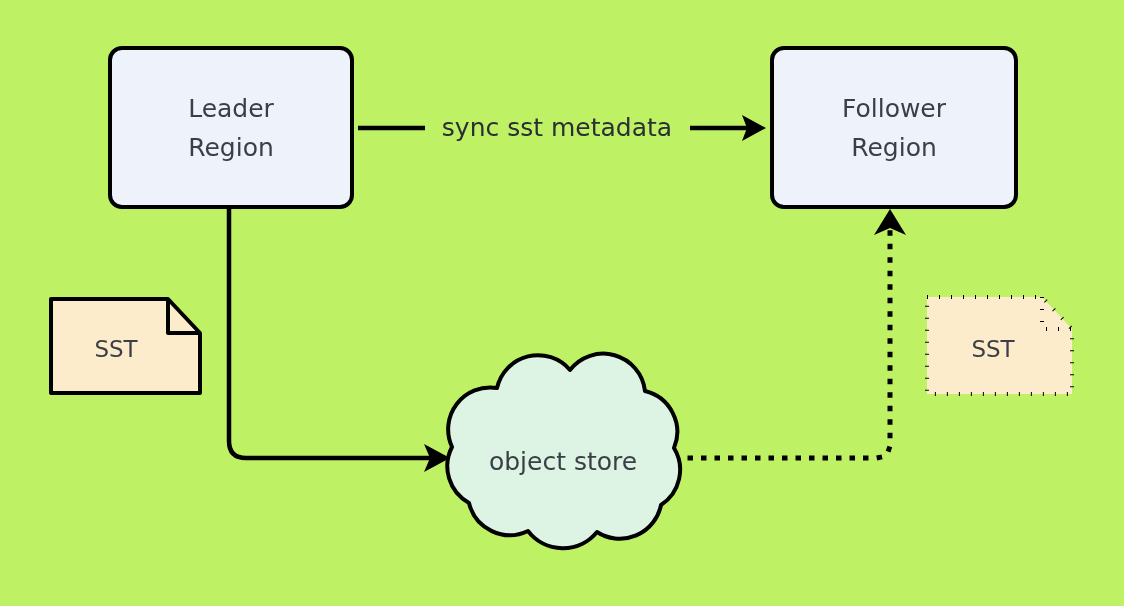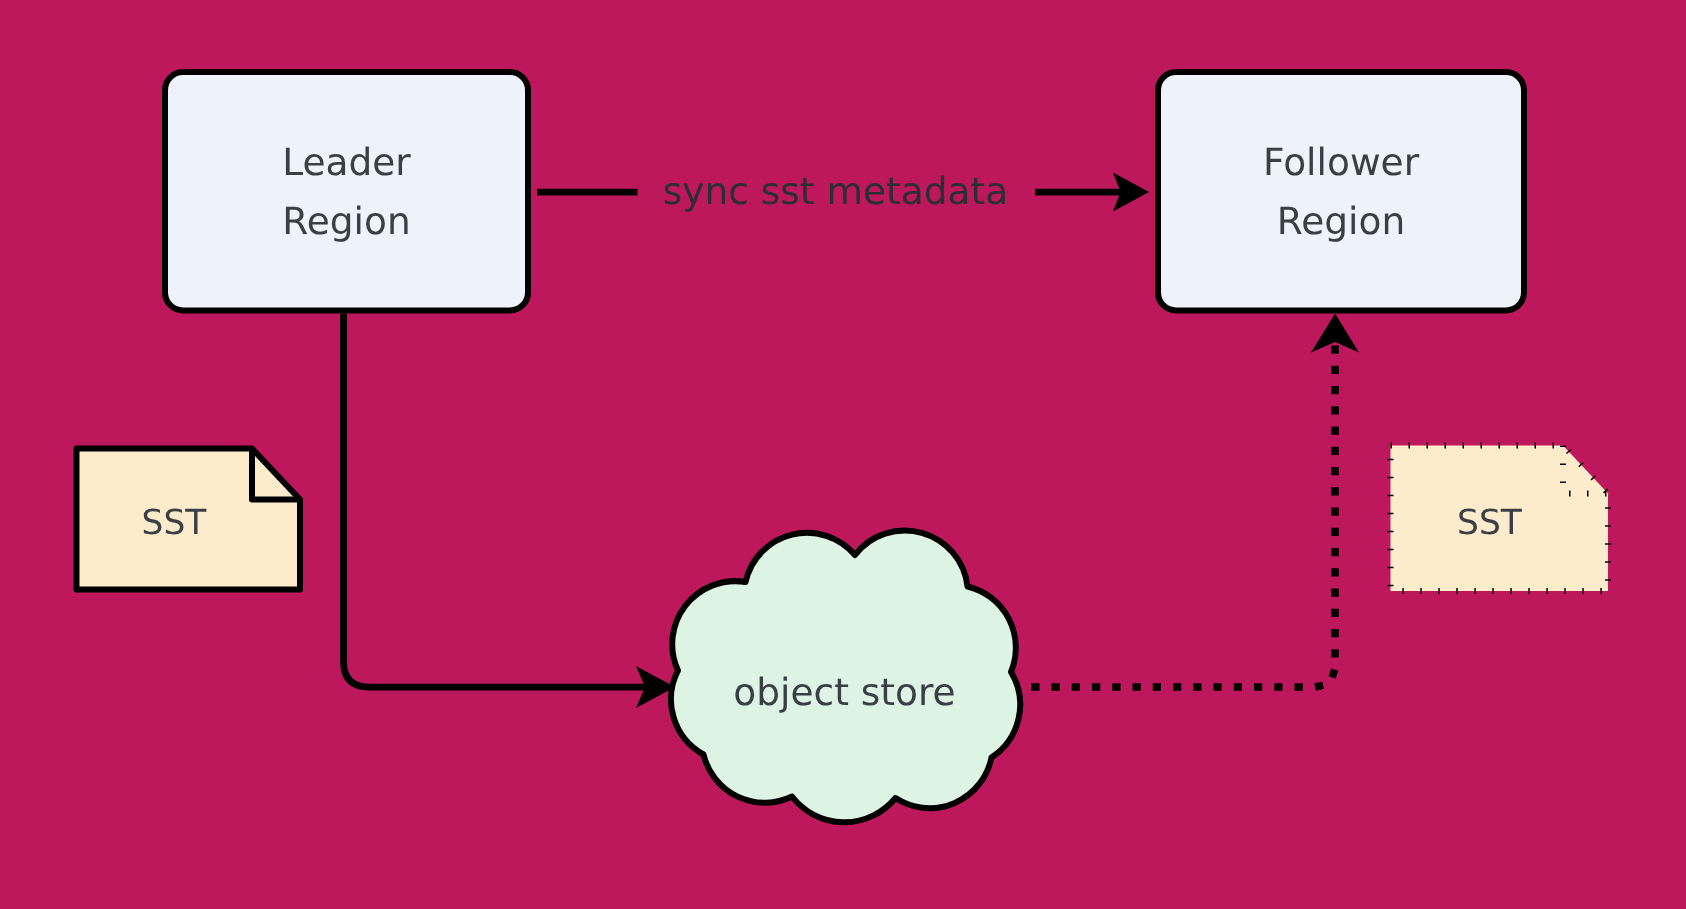--- a/index.html
+++ b/index.html
@@ -11,21 +11,21 @@
   body {
     width: 1124px;
     height: 606px;
     overflow: hidden;
     font-family: "DejaVu Sans", "Liberation Sans", sans-serif;
   }
   #diagram-root {
     position: relative;
     width: 1124px;
     height: 606px;
-    background: #be185d;
+    background: #bef264;
   }
   svg.diagram-canvas {
     display: block;
     width: 1124px;
     height: 606px;
   }
   .node-shape {
     stroke: #000000;
     stroke-width: 4;
     stroke-linejoin: round;

